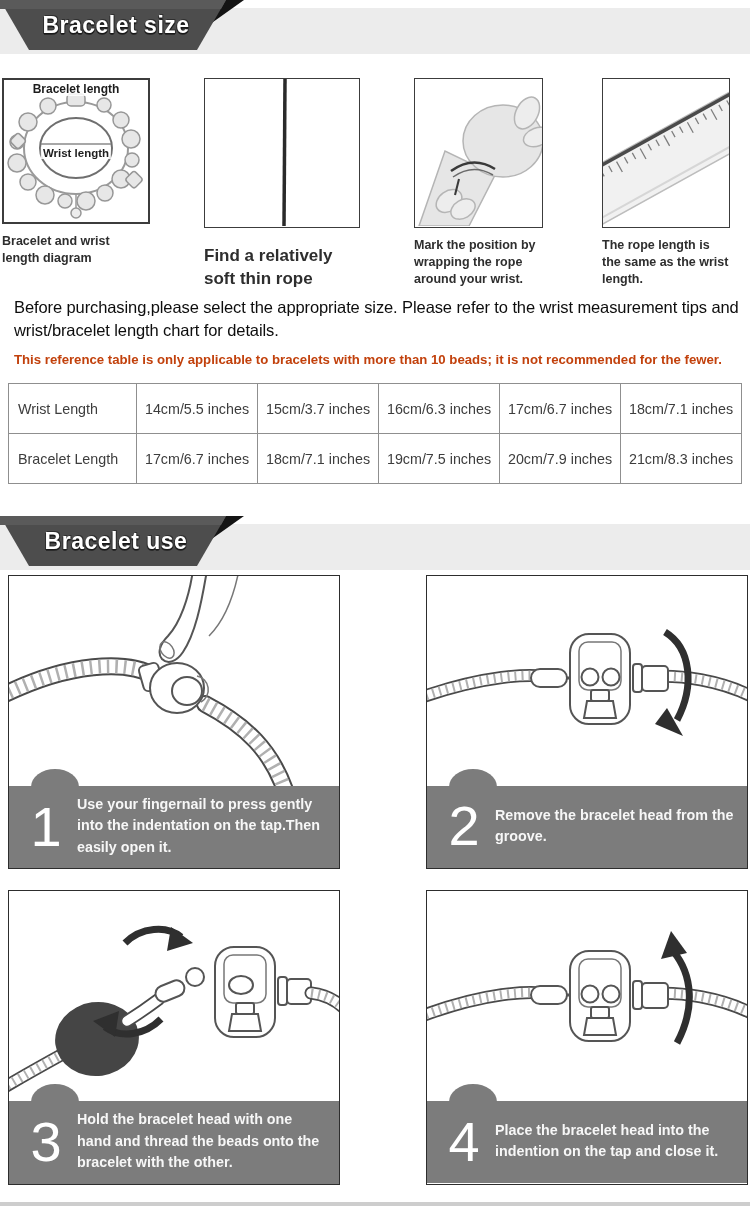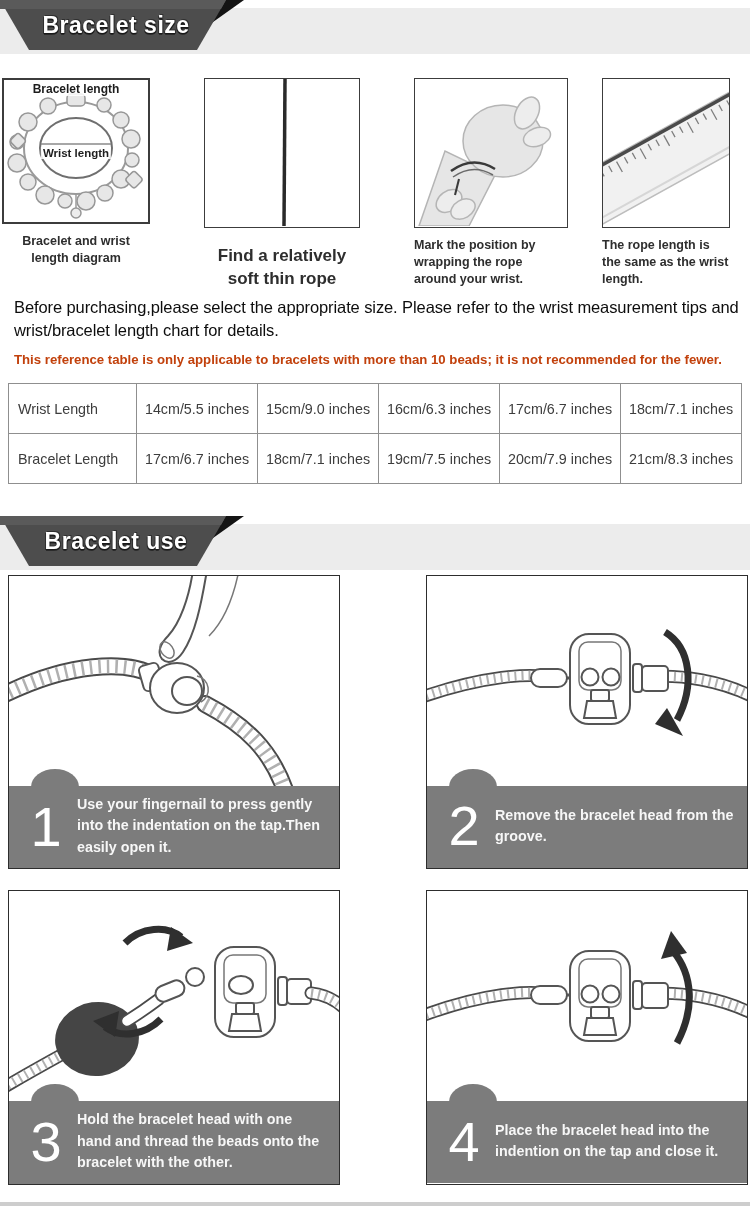--- a/index.html
+++ b/index.html
@@ -12,21 +12,21 @@
   .ribbon{position:absolute;left:0;top:0;width:252px;height:52px;}
   .ribbon-title{position:absolute;left:26px;top:2px;width:180px;height:46px;display:flex;align-items:center;justify-content:center;
     color:#fff;font-size:23px;font-weight:bold;letter-spacing:.5px;
     text-shadow:0 2px 0 rgba(0,0,0,.45), 1px 1px 0 #2f2f2f, -1px 1px 0 #2f2f2f, 1px -1px 0 #2f2f2f;}
 
   
   #measure-row{position:absolute;left:0;top:78px;width:750px;height:212px;}
   .m-panel{position:absolute;top:0;}
   .m-box{background:#fff;border:2px solid #3c3c3c;box-sizing:border-box;position:relative;overflow:hidden;}
   .m-caption{margin-top:9px;font-size:12.5px;font-weight:bold;color:#2e2e2e;line-height:1.35;}
-  .m-caption.center{text-align:center;}
+  .m-caption.center{}
   .overlay-label{position:absolute;font-weight:bold;color:#1d1d1d;background:rgba(255,255,255,.85);padding:0 2px;white-space:nowrap;}
 
   
   #intro{position:absolute;left:14px;top:296px;width:726px;font-size:16.5px;font-weight:400;color:#0d0d0d;line-height:1.38;letter-spacing:-0.1px;}
   #note{position:absolute;left:14px;top:352px;width:730px;font-size:13.2px;font-weight:bold;color:#c2410c;}
   #size-table{position:absolute;left:8px;top:383px;width:734px;border-collapse:collapse;table-layout:fixed;}
   #size-table td{border:1px solid #8f8f8f;height:49px;font-size:14.3px;color:#3d3d3d;text-align:center;padding:0 2px;}
   #size-table td.rowhead{text-align:left;padding-left:9px;width:116px;}
 
   
@@ -109,21 +109,21 @@
 
     <div class="m-panel" style="left:204px;width:156px;">
       <div class="m-box" style="height:150px;border-width:1.5px;">
         <svg width="153" height="147" viewBox="0 0 153 147" aria-hidden="true">
           <line x1="80" y1="0" x2="79" y2="147" stroke="#2a2a2a" stroke-width="3.5"></line>
         </svg>
       </div>
       <div class="m-caption center" style="margin-top:17px;font-size:17px;">Find a relatively soft thin rope</div>
     </div>
 
-    <div class="m-panel" style="left:414px;width:154px;">
+    <div class="m-panel" style="left:414px;width:129px;">
       <div class="m-box" style="height:150px;border-width:1.5px;">
         <svg width="138" height="147" viewBox="0 0 138 147" aria-hidden="true">
           <polygon points="4,147 54,147 80,96 30,72" fill="#e6e6e6" stroke="#b5b5b5" stroke-width="1.5"></polygon>
           <ellipse cx="88" cy="62" rx="40" ry="36" fill="#e6e6e6" stroke="#b5b5b5" stroke-width="1.5"></ellipse>
           <ellipse cx="112" cy="34" rx="11" ry="17" transform="rotate(28 112 34)" fill="#ededed" stroke="#b5b5b5" stroke-width="1.5"></ellipse>
           <ellipse cx="122" cy="58" rx="9" ry="14" transform="rotate(70 122 58)" fill="#ededed" stroke="#b5b5b5" stroke-width="1.5"></ellipse>
           <path d="M36,92 Q58,76 80,90" fill="none" stroke="#3a3a3a" stroke-width="2.5"></path>
           <path d="M38,98 Q58,84 78,96" fill="none" stroke="#6a6a6a" stroke-width="1.5"></path>
           <ellipse cx="34" cy="122" rx="14" ry="10" transform="rotate(-35 34 122)" fill="#ededed" stroke="#b5b5b5" stroke-width="1.5"></ellipse>
           <ellipse cx="48" cy="130" rx="13" ry="9" transform="rotate(-30 48 130)" fill="#ededed" stroke="#b5b5b5" stroke-width="1.5"></ellipse>
@@ -149,21 +149,21 @@
   </div>
 
   <div id="intro">Before purchasing,please select the appropriate size. Please refer to the wrist measurement tips and wrist/bracelet length chart for details.</div>
   <div id="note">This reference table is only applicable to bracelets with more than 10 beads; it is not recommended for the fewer.</div>
 
   <table id="size-table">
     <tbody>
       <tr>
         <td class="rowhead">Wrist Length</td>
         <td>14cm/5.5 inches</td>
-        <td>15cm/9.0 inches</td>
+        <td>15cm/3.7 inches</td>
         <td>16cm/6.3 inches</td>
         <td>17cm/6.7 inches</td>
         <td>18cm/7.1 inches</td>
       </tr>
       <tr>
         <td class="rowhead">Bracelet Length</td>
         <td>17cm/6.7 inches</td>
         <td>18cm/7.1 inches</td>
         <td>19cm/7.5 inches</td>
         <td>20cm/7.9 inches</td>

